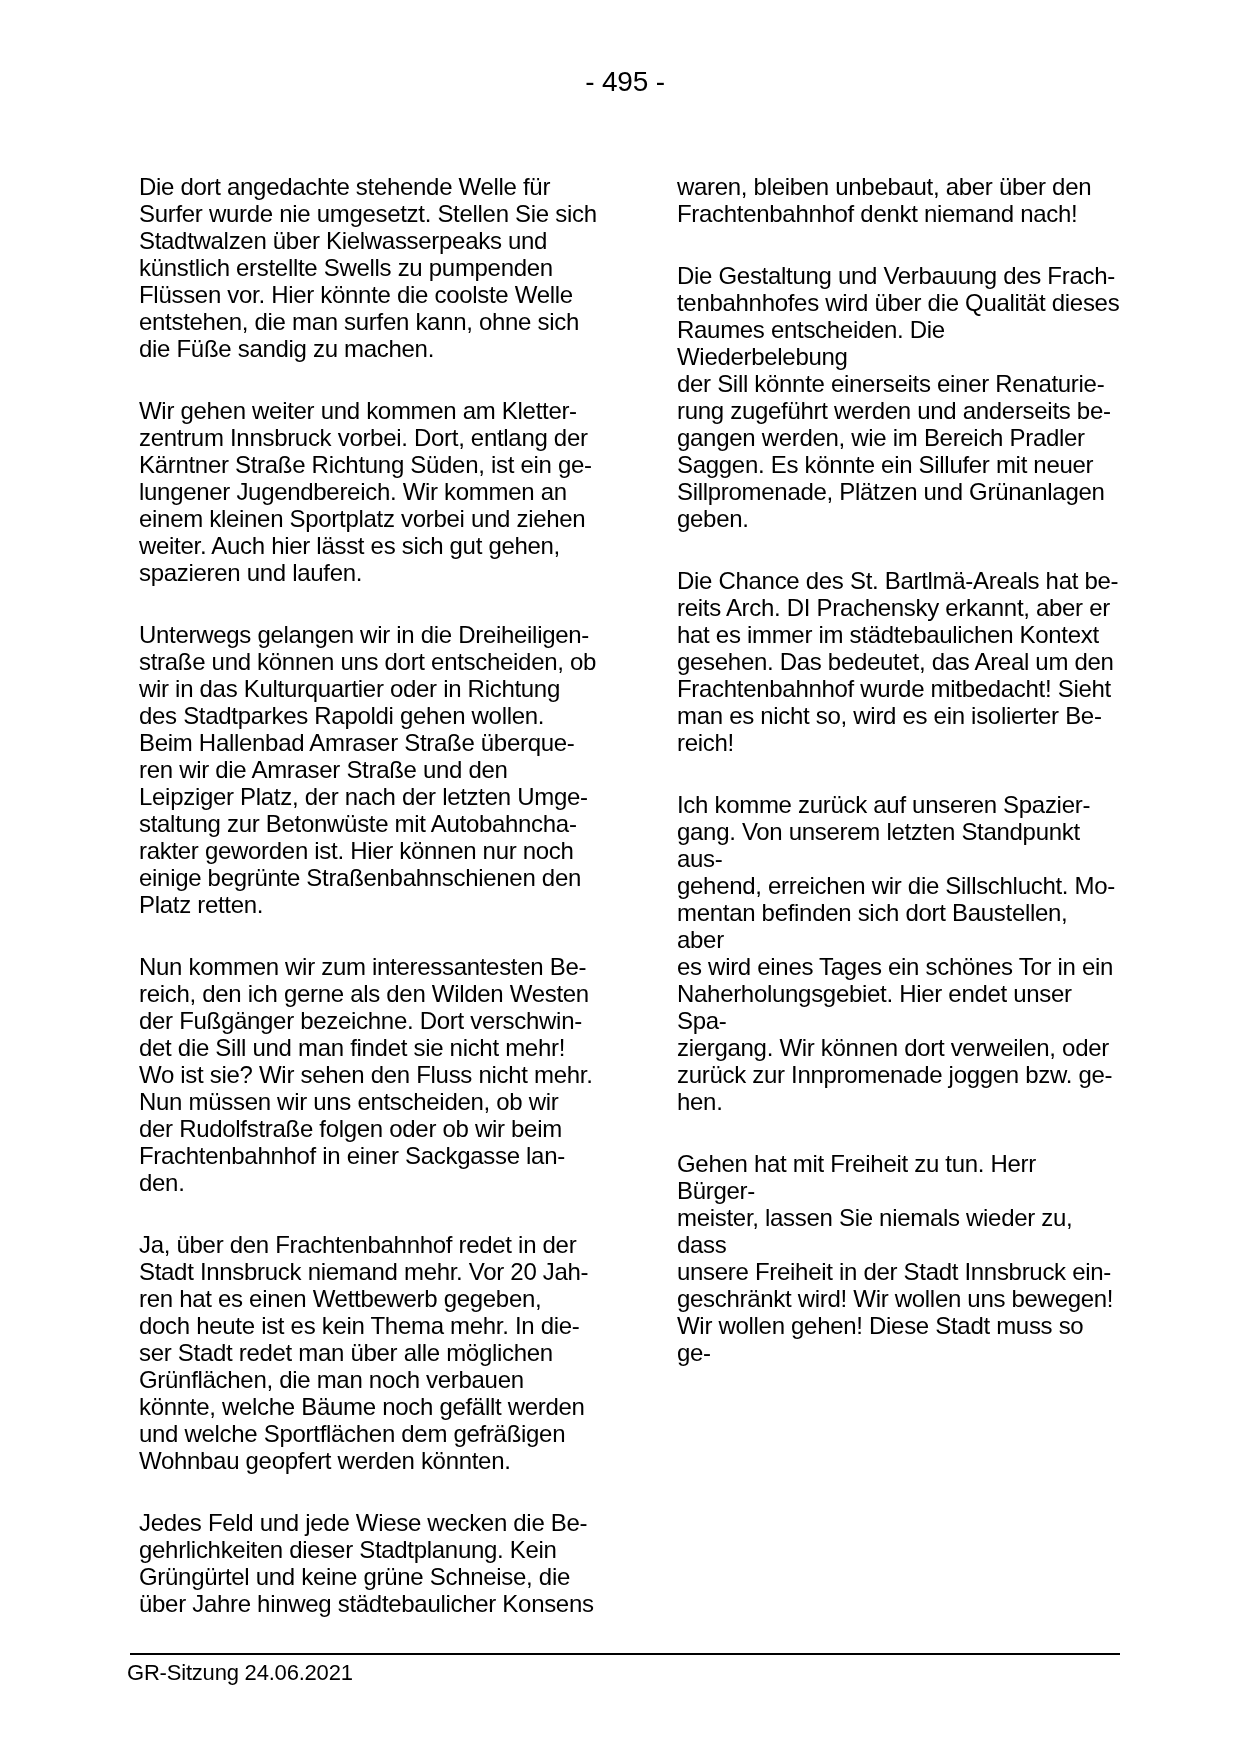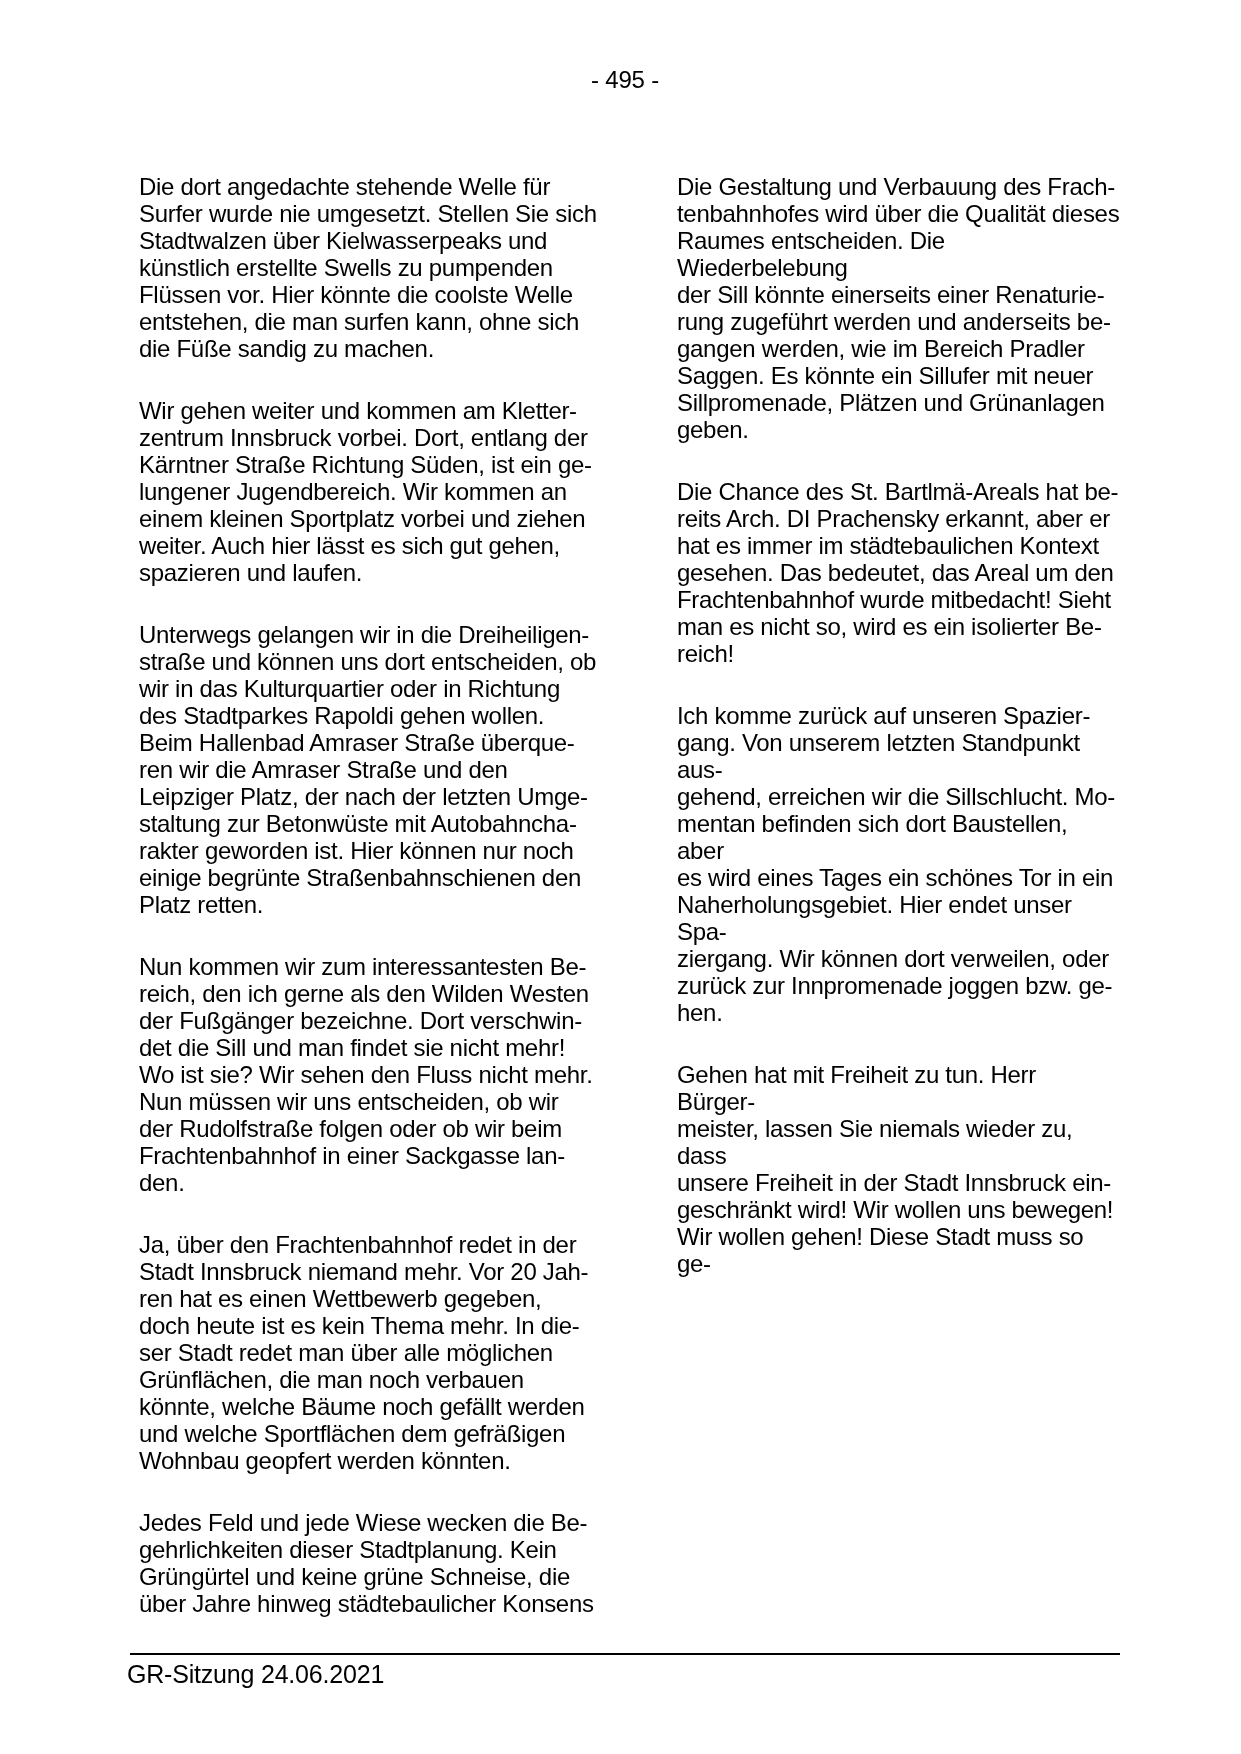--- a/index.html
+++ b/index.html
@@ -14,21 +14,21 @@
     font-family: "Liberation Sans", sans-serif;
     color: #000000;
     overflow: hidden;
   }
   .page-number {
     position: absolute;
     top: 66px;
     left: 130px;
     width: 990px;
     text-align: center;
-    font-size: 24px;
+    font-size: 28px;
     letter-spacing: -0.2px;
   }
   .content {
     position: absolute;
     left: 130px;
     top: 146px;
     width: 1010px;
     display: flex;
     gap: 68px;
   }
@@ -49,21 +49,21 @@
     left: 130px;
     top: 1653px;
     width: 990px;
     height: 2px;
     background: #000000;
   }
   .footer-text {
     position: absolute;
     left: 127px;
     top: 1660px;
-    font-size: 25px;
+    font-size: 22px;
     letter-spacing: -0.2px;
   }
 </style>
 </head>
 <body>
 
 <div class="page-number">- 495 -</div>
 
 <div class="content">
   <div class="col col-left">
@@ -109,20 +109,22 @@
 Grünflächen, die man noch verbauen
 könnte, welche Bäume noch gefällt werden
 und welche Sportflächen dem gefräßigen
 Wohnbau geopfert werden könnten.</p>
     <p>Jedes Feld und jede Wiese wecken die Be-
 gehrlichkeiten dieser Stadtplanung. Kein
 Grüngürtel und keine grüne Schneise, die
 über Jahre hinweg städtebaulicher Konsens</p>
   </div>
   <div class="col col-right">
+    <p>waren, bleiben unbebaut, aber über den
+Frachtenbahnhof denkt niemand nach!</p>
     <p>Die Gestaltung und Verbauung des Frach-
 tenbahnhofes wird über die Qualität dieses
 Raumes entscheiden. Die Wiederbelebung
 der Sill könnte einerseits einer Renaturie-
 rung zugeführt werden und anderseits be-
 gangen werden, wie im Bereich Pradler
 Saggen. Es könnte ein Sillufer mit neuer
 Sillpromenade, Plätzen und Grünanlagen
 geben.</p>
     <p>Die Chance des St. Bartlmä-Areals hat be-

